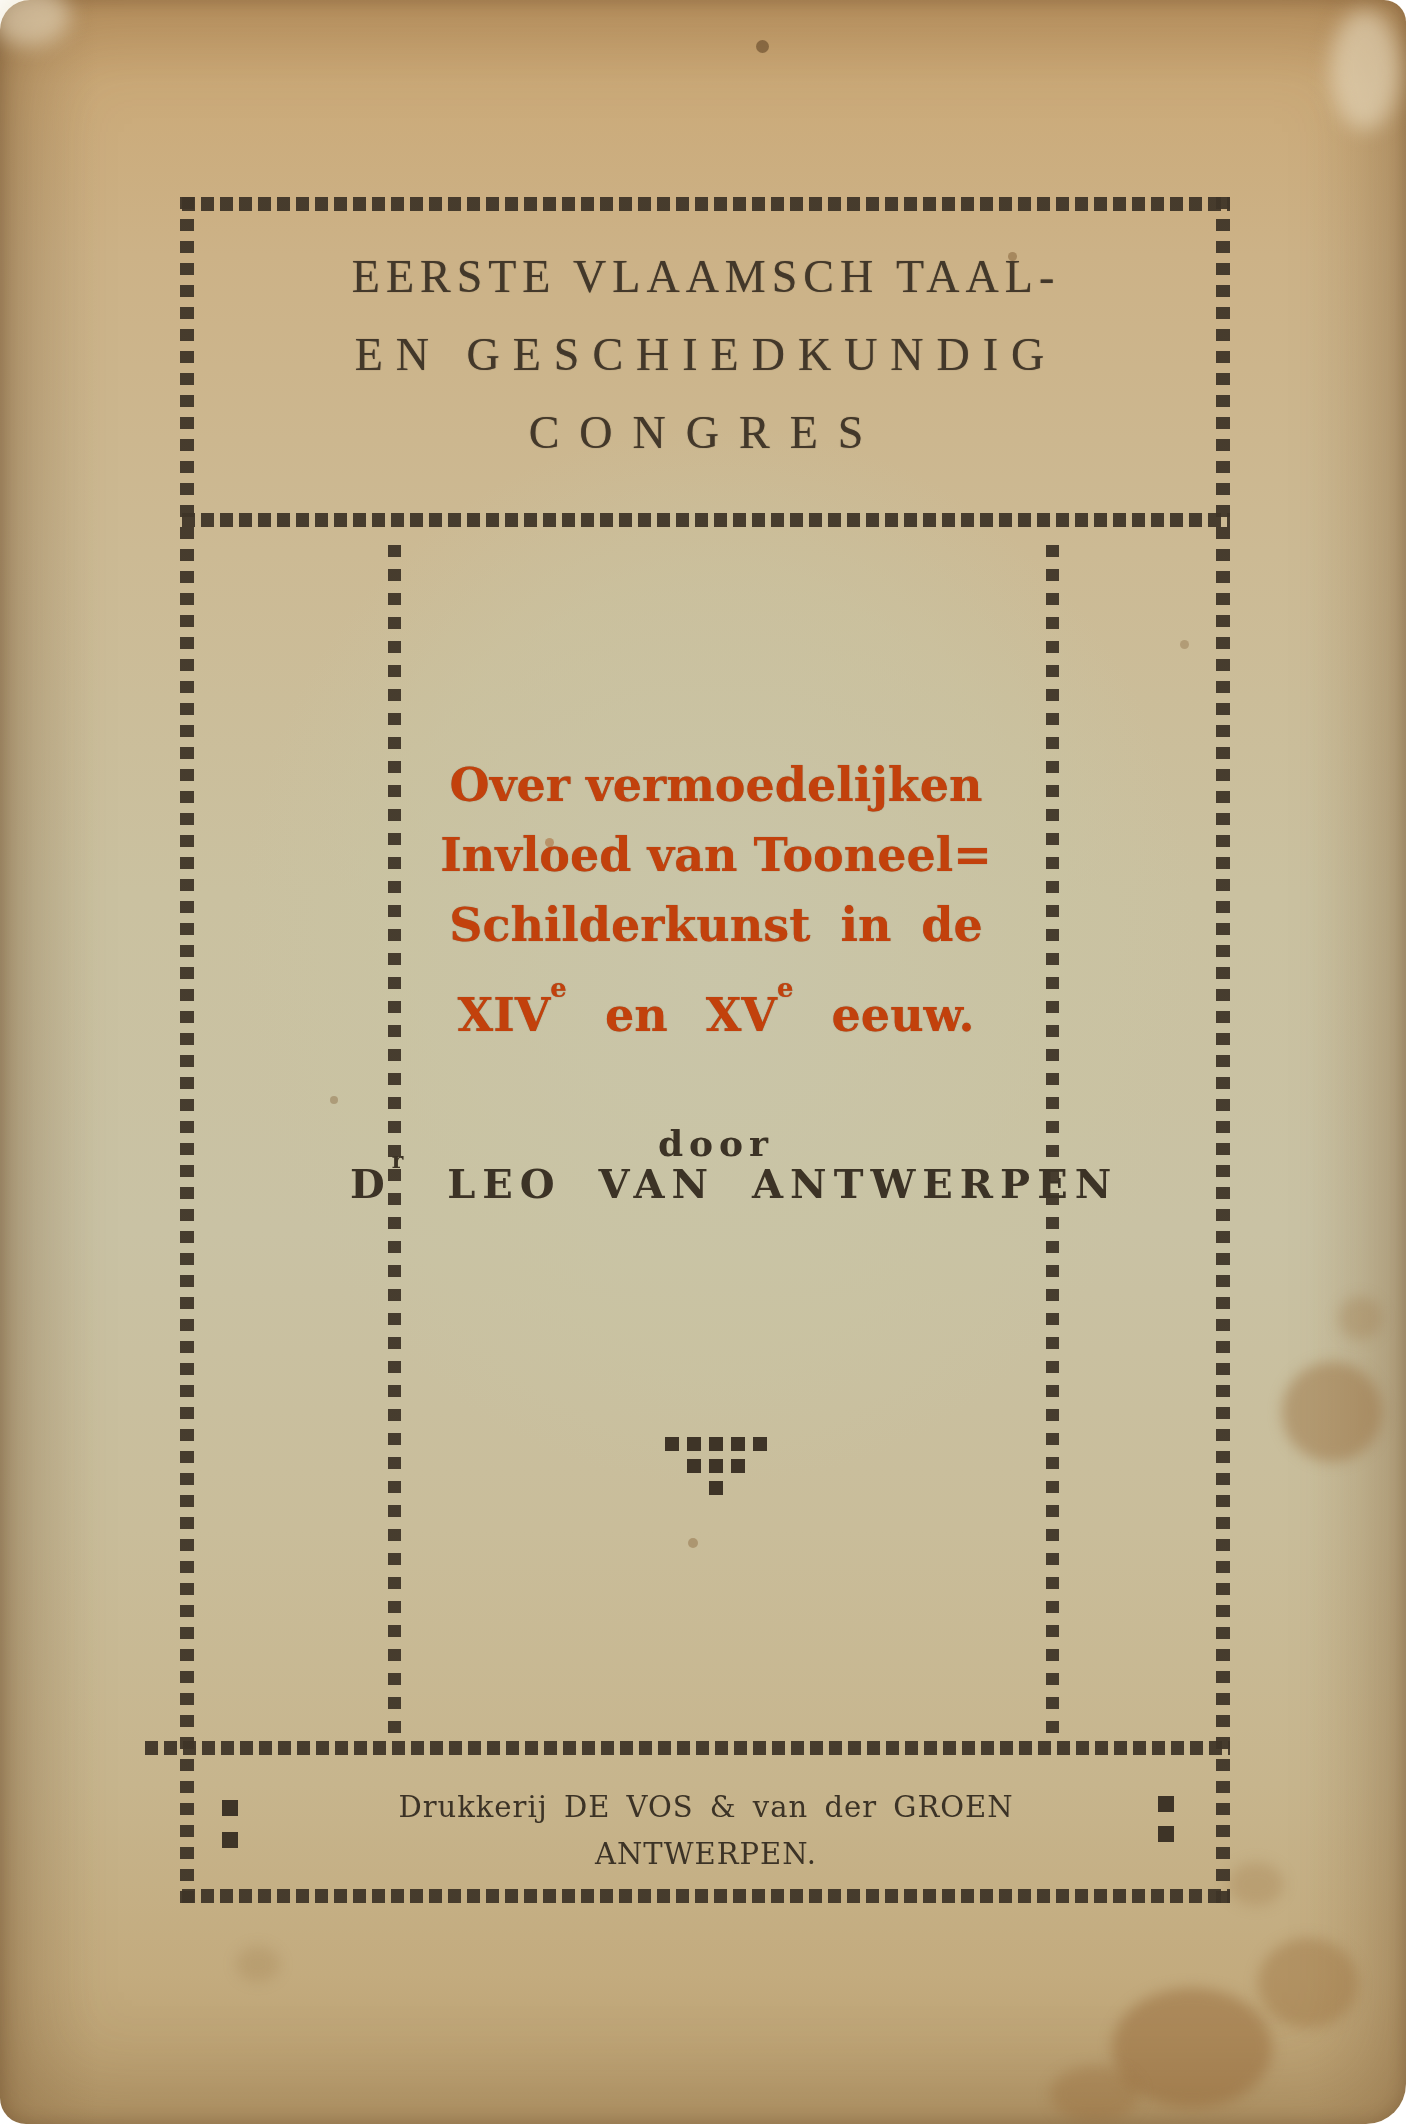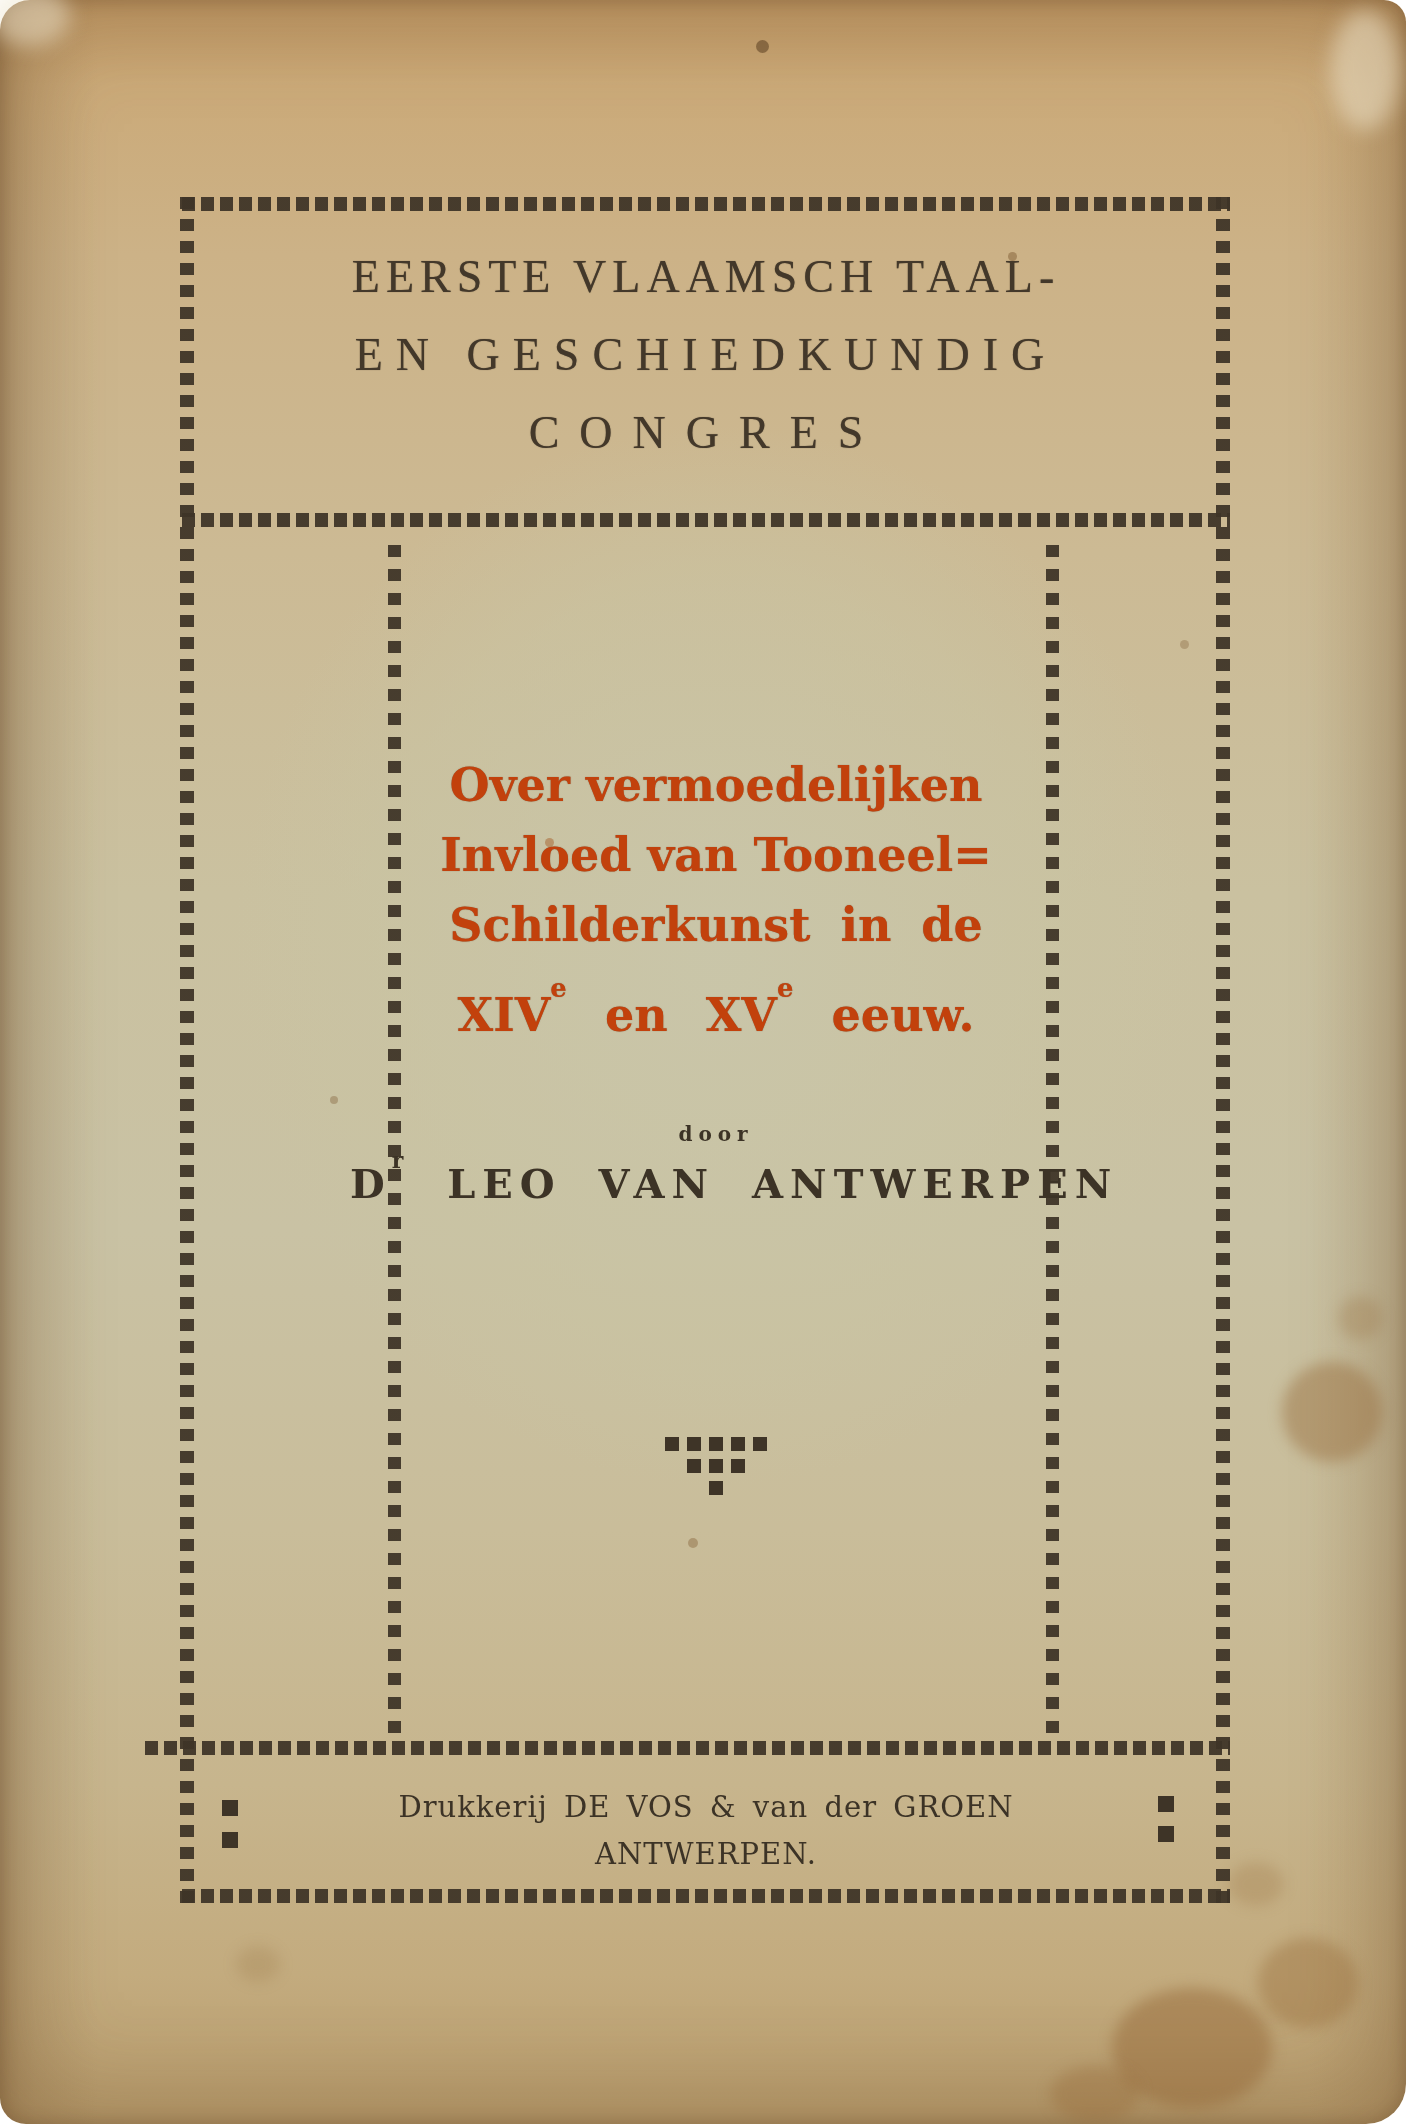--- a/index.html
+++ b/index.html
@@ -59,21 +59,21 @@
   }
   .subject-line.wide1{word-spacing:8px;}
   .subject-line.wide2{word-spacing:14px;}
   .subject-line.era{word-spacing:22px;margin-top:11px;}
   .subject-line sup{font-size:26px;position:relative;top:-18px;letter-spacing:0;}
 
   .door-line{
     position:absolute;left:400px;top:1122px;width:632px;
     text-align:center;color:#3c3326;
     font-family:"DejaVu Serif",serif;font-weight:bold;
-    font-size:20px;letter-spacing:6px;
+    font-size:36px;letter-spacing:6px;
   }
   .author-line{
     position:absolute;left:350px;top:1160px;width:732px;
     text-align:center;color:#3c3326;
     font-family:"DejaVu Serif",serif;font-weight:bold;
     font-size:40px;letter-spacing:7px;word-spacing:16px;
     white-space:nowrap;
   }
   .author-line sup{font-size:22px;position:relative;top:-16px;}
 

